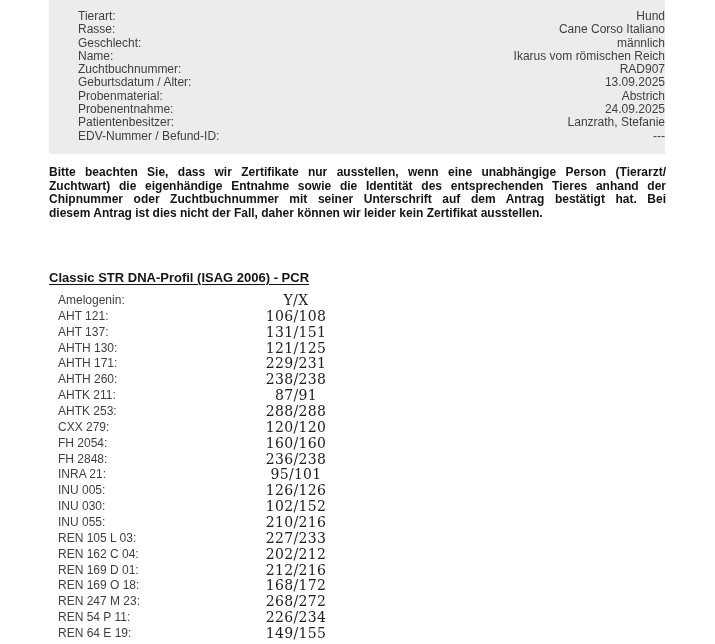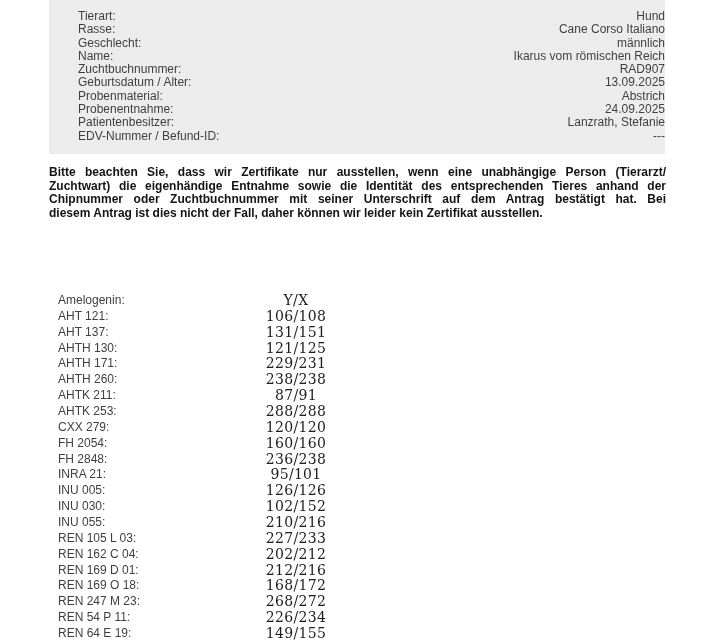--- a/index.html
+++ b/index.html
@@ -158,20 +158,21 @@
 
       <div class="notice-line">Bitte beachten Sie, dass wir Zertifikate nur ausstellen, wenn eine unabhängige Person (Tierarzt/</div>
 
       <div class="notice-line">Zuchtwart) die eigenhändige Entnahme sowie die Identität des entsprechenden Tieres anhand der</div>
 
       <div class="notice-line">Chipnummer oder Zuchtbuchnummer mit seiner Unterschrift auf dem Antrag bestätigt hat. Bei</div>
 
       <div class="notice-line">diesem Antrag ist dies nicht der Fall, daher können wir leider kein Zertifikat ausstellen.</div>
     </div>
 
+  <div class="section-title">Classic STR DNA-Profil (ISAG 2006) - PCR</div>
 
   <div class="str-table">
 
       <div class="str-row">
         <span class="marker">Amelogenin:</span>
         <span class="alleles">Y/X</span>
       </div>
 
       <div class="str-row">
         <span class="marker">AHT 121:</span>

